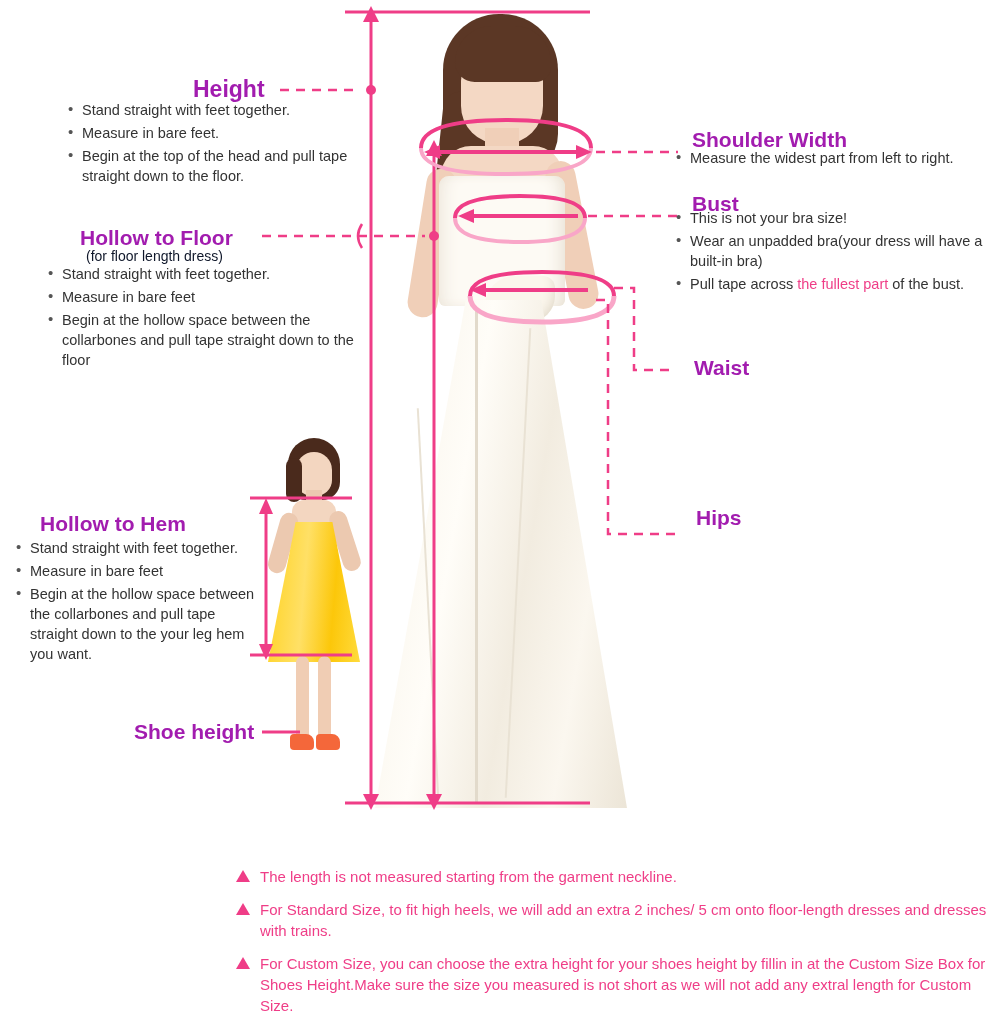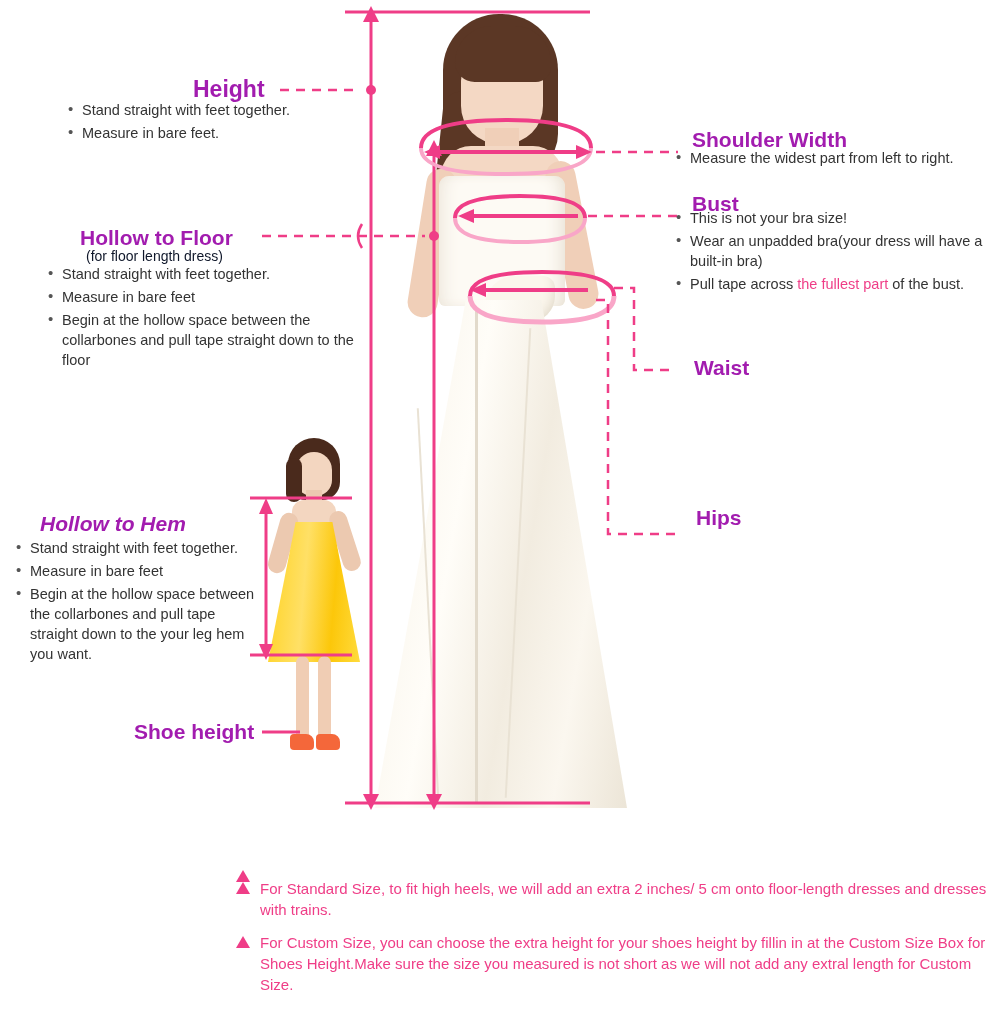--- a/index.html
+++ b/index.html
@@ -299,34 +299,35 @@
     <g>
       <line x1="262" y1="732" x2="300" y2="732" stroke="#ef3d87" stroke-width="3"></line>
     </g>
   </svg>
 
   <div class="label" style="left:193px; top:76px; font-size:23px;">Height</div>
   <div class="bullets" style="left:68px; top:100px; width:300px;">
     <ul>
       <li>Stand straight with feet together.</li>
       <li>Measure in bare feet.</li>
+      <li>Begin at the top of the head and pull tape straight down to the floor.</li>
     </ul>
   </div>
 
   <div class="label" style="left:80px; top:226px; font-size:21px;">Hollow to Floor</div>
   <div class="sub-label" style="left:86px; top:248px; font-size:14px;">(for floor length dress)</div>
   <div class="bullets" style="left:48px; top:264px; width:310px;">
     <ul>
       <li>Stand straight with feet together.</li>
       <li>Measure in bare feet</li>
       <li>Begin at the hollow space between the collarbones and pull tape straight down to the floor</li>
     </ul>
   </div>
 
-  <div class="label" style="left:40px; top:512px; font-size:21px;font-style:italic;">Hollow to Hem</div>
+  <div class="label" style="left:40px; top:512px; font-size:21px;">Hollow to Hem</div>
   <div class="bullets" style="left:16px; top:538px; width:250px;">
     <ul>
       <li>Stand straight with feet together.</li>
       <li>Measure in bare feet</li>
       <li>Begin at the hollow space between the collarbones and pull tape straight down to the your leg hem  you want.</li>
     </ul>
   </div>
 
   <div class="label" style="left:134px; top:720px; font-size:21px;">Shoe height</div>
 
@@ -346,20 +347,21 @@
     </ul>
   </div>
 
   <div class="label" style="left:694px; top:356px; font-size:21px;">Waist</div>
 
   <div class="label" style="left:696px; top:506px; font-size:21px;">Hips</div>
 
   <div class="notes">
     <div class="note-row">
       <span class="tri"></span>
+      <span>The length is not measured starting from the garment neckline.</span>
     </div>
     <div class="note-row">
       <span class="tri"></span>
       <span>For Standard Size, to fit high heels, we will add an extra 2 inches/ 5  cm onto floor-length dresses and dresses with trains.</span>
     </div>
     <div class="note-row">
       <span class="tri"></span>
       <span>For Custom Size, you can choose the extra height for your shoes height by fillin in at the Custom Size Box for Shoes Height.Make sure the size you measured is not short as we will not add any extral length for Custom Size.</span>
     </div>
   </div>

